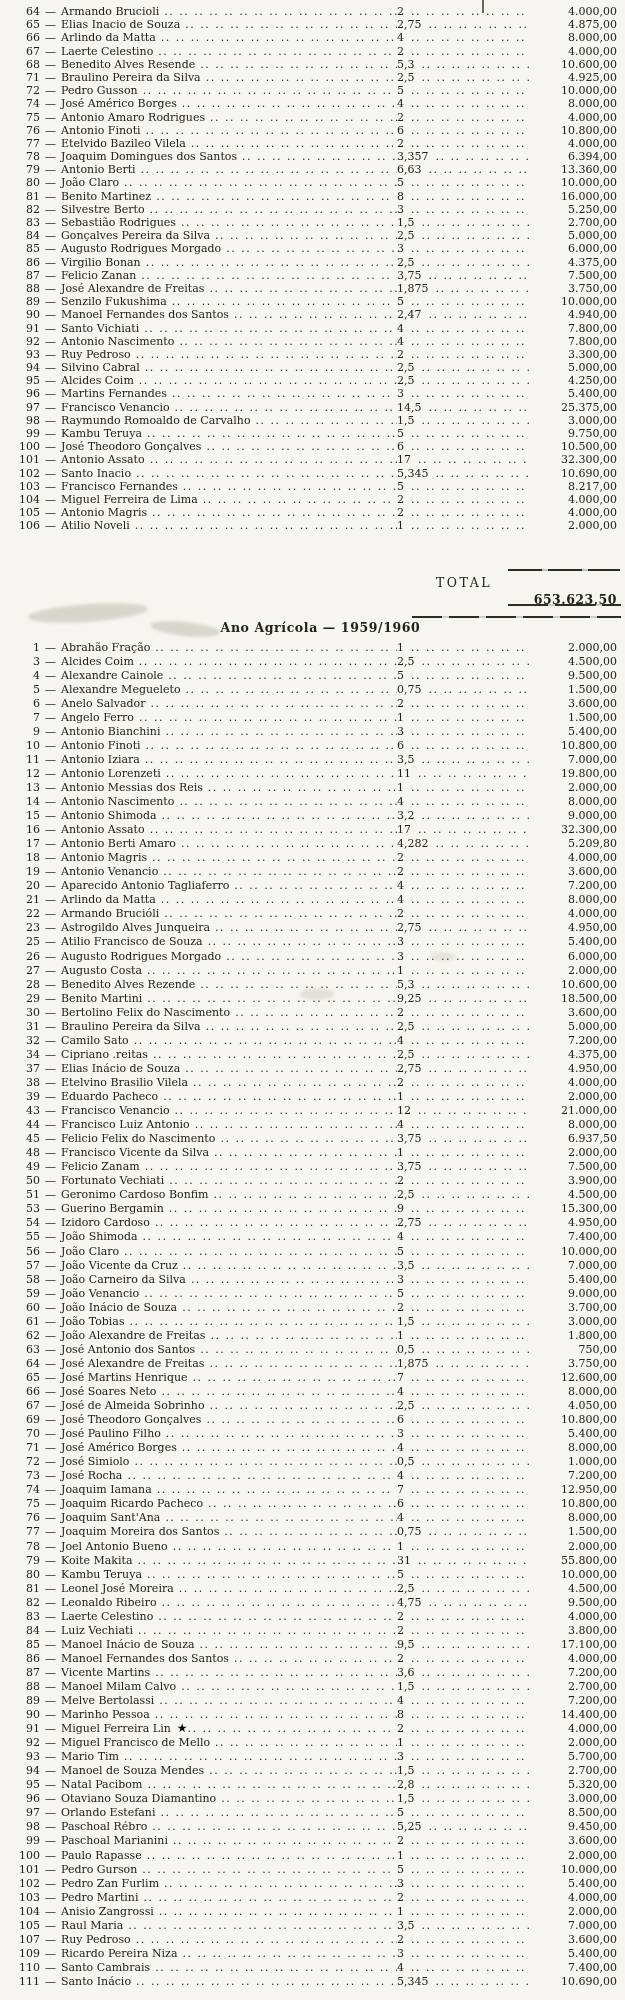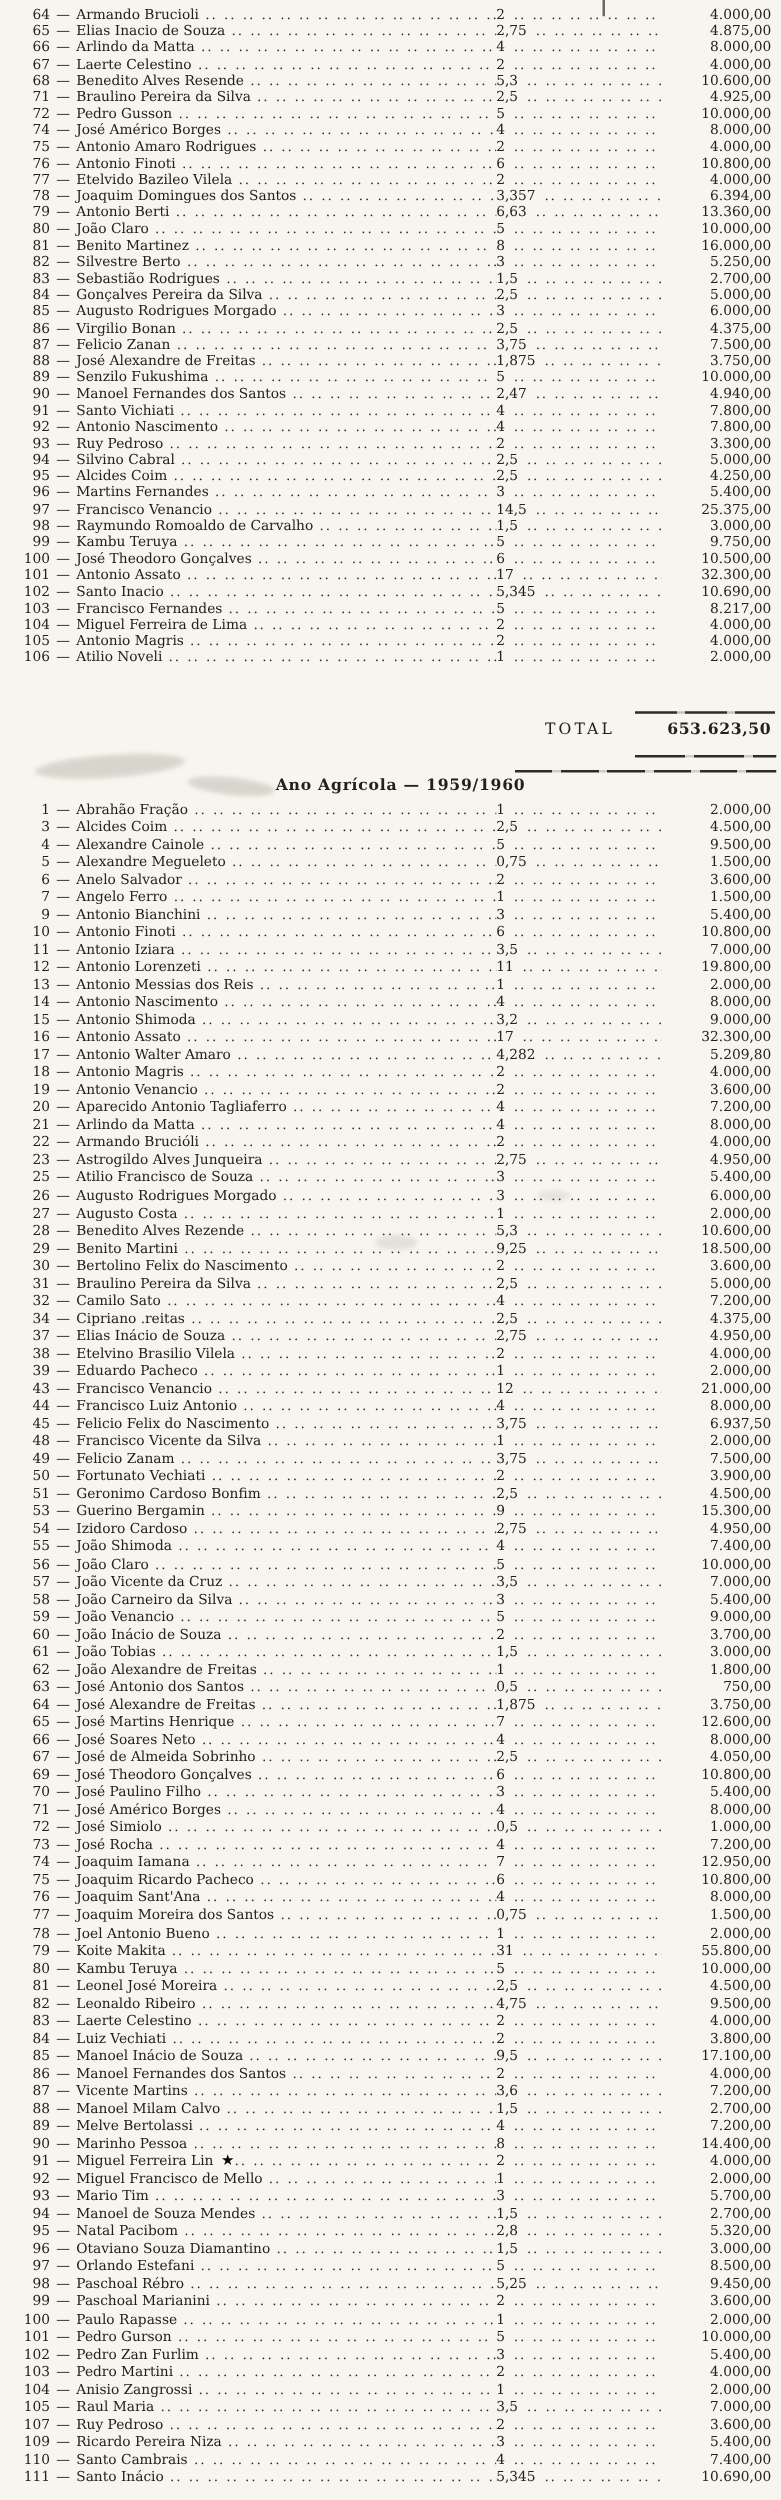--- a/index.html
+++ b/index.html
@@ -30,21 +30,21 @@
   .val{flex:none;width:88px;text-align:right;}
   .ink-blot{font-size:12px;line-height:1;color:#090909;flex:none;margin-left:1px;}
   
   .total-block{position:relative;height:86px;}
   .rule{position:absolute;height:2px;}
   .rule-above{left:508px;right:5px;top:36px;
     background:repeating-linear-gradient(90deg,#2e2c25 0 34px,rgba(46,44,37,.25) 34px 40px);}
   .total-row{position:absolute;top:42px;left:0;right:8px;display:flex;justify-content:flex-end;
     font-size:12.5px;line-height:15px;}
   .total-label{letter-spacing:2.5px;margin-right:30px;margin-left:40px;}
-  .total-val{width:95px;text-align:right;font-weight:bold;letter-spacing:.5px;}
+  .total-val{width:95px;text-align:right;font-weight:bold;letter-spacing:.5px;margin-top:17px;}
   .rule-b1{left:508px;right:4px;top:71px;
     background:repeating-linear-gradient(90deg,#2e2c25 0 40px,rgba(46,44,37,.2) 40px 47px);}
   .rule-b2{left:412px;right:4px;top:83px;
     background:repeating-linear-gradient(90deg,#2e2c25 0 30px,rgba(46,44,37,.2) 30px 37px);}
   
   .section-title{
     margin:0;height:18px;line-height:18px;text-align:center;
     font-size:12.5px;font-weight:bold;letter-spacing:.6px;
     transform:translateX(8px);
   }
@@ -730,21 +730,21 @@
     <span class="qty">
       <span class="n">17</span>
       <span class="leader"></span>
     </span>
     <span class="val">32.300,00</span>
   </div>
 
   <div class="row">
     <span class="num">17</span>
     <span class="dash">—</span>
-    <span class="name">Antonio Walter Amaro</span>
+    <span class="name">Antonio Berti Amaro</span>
     <span class="leader"></span>
     <span class="qty">
       <span class="n">4,282</span>
       <span class="leader"></span>
     </span>
     <span class="val">5.209,80</span>
   </div>
 
   <div class="row">
     <span class="num">18</span>

